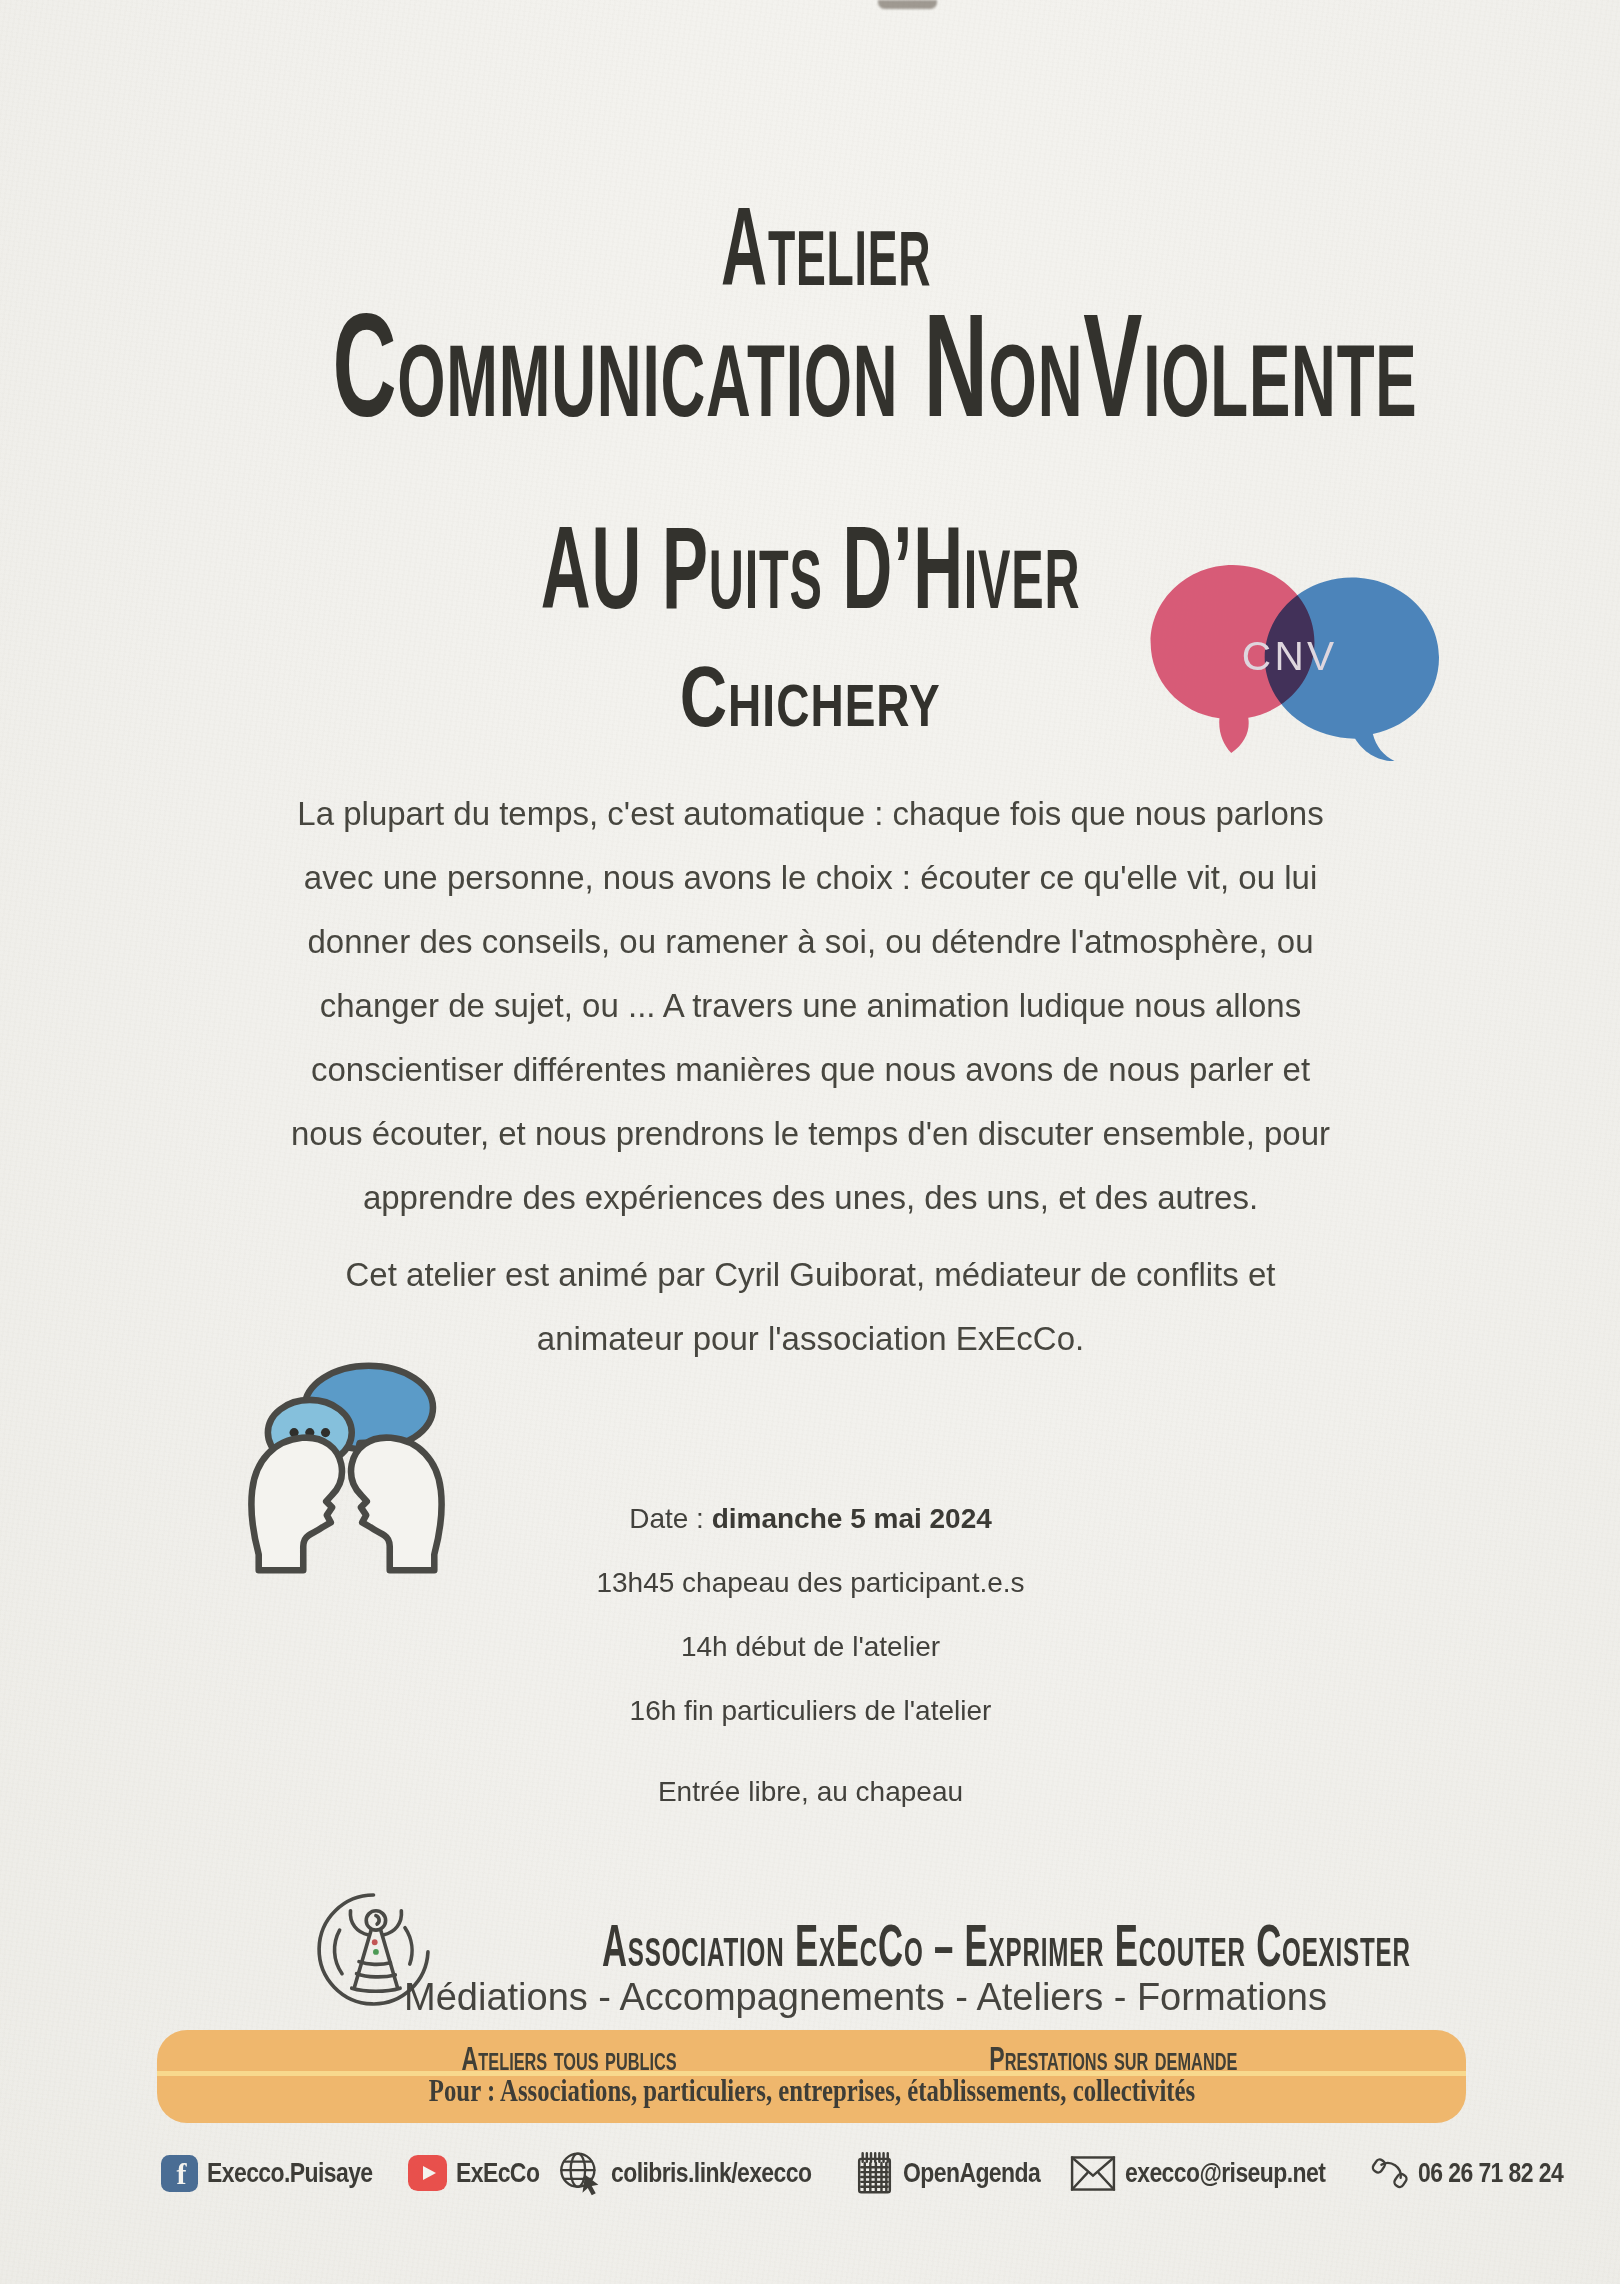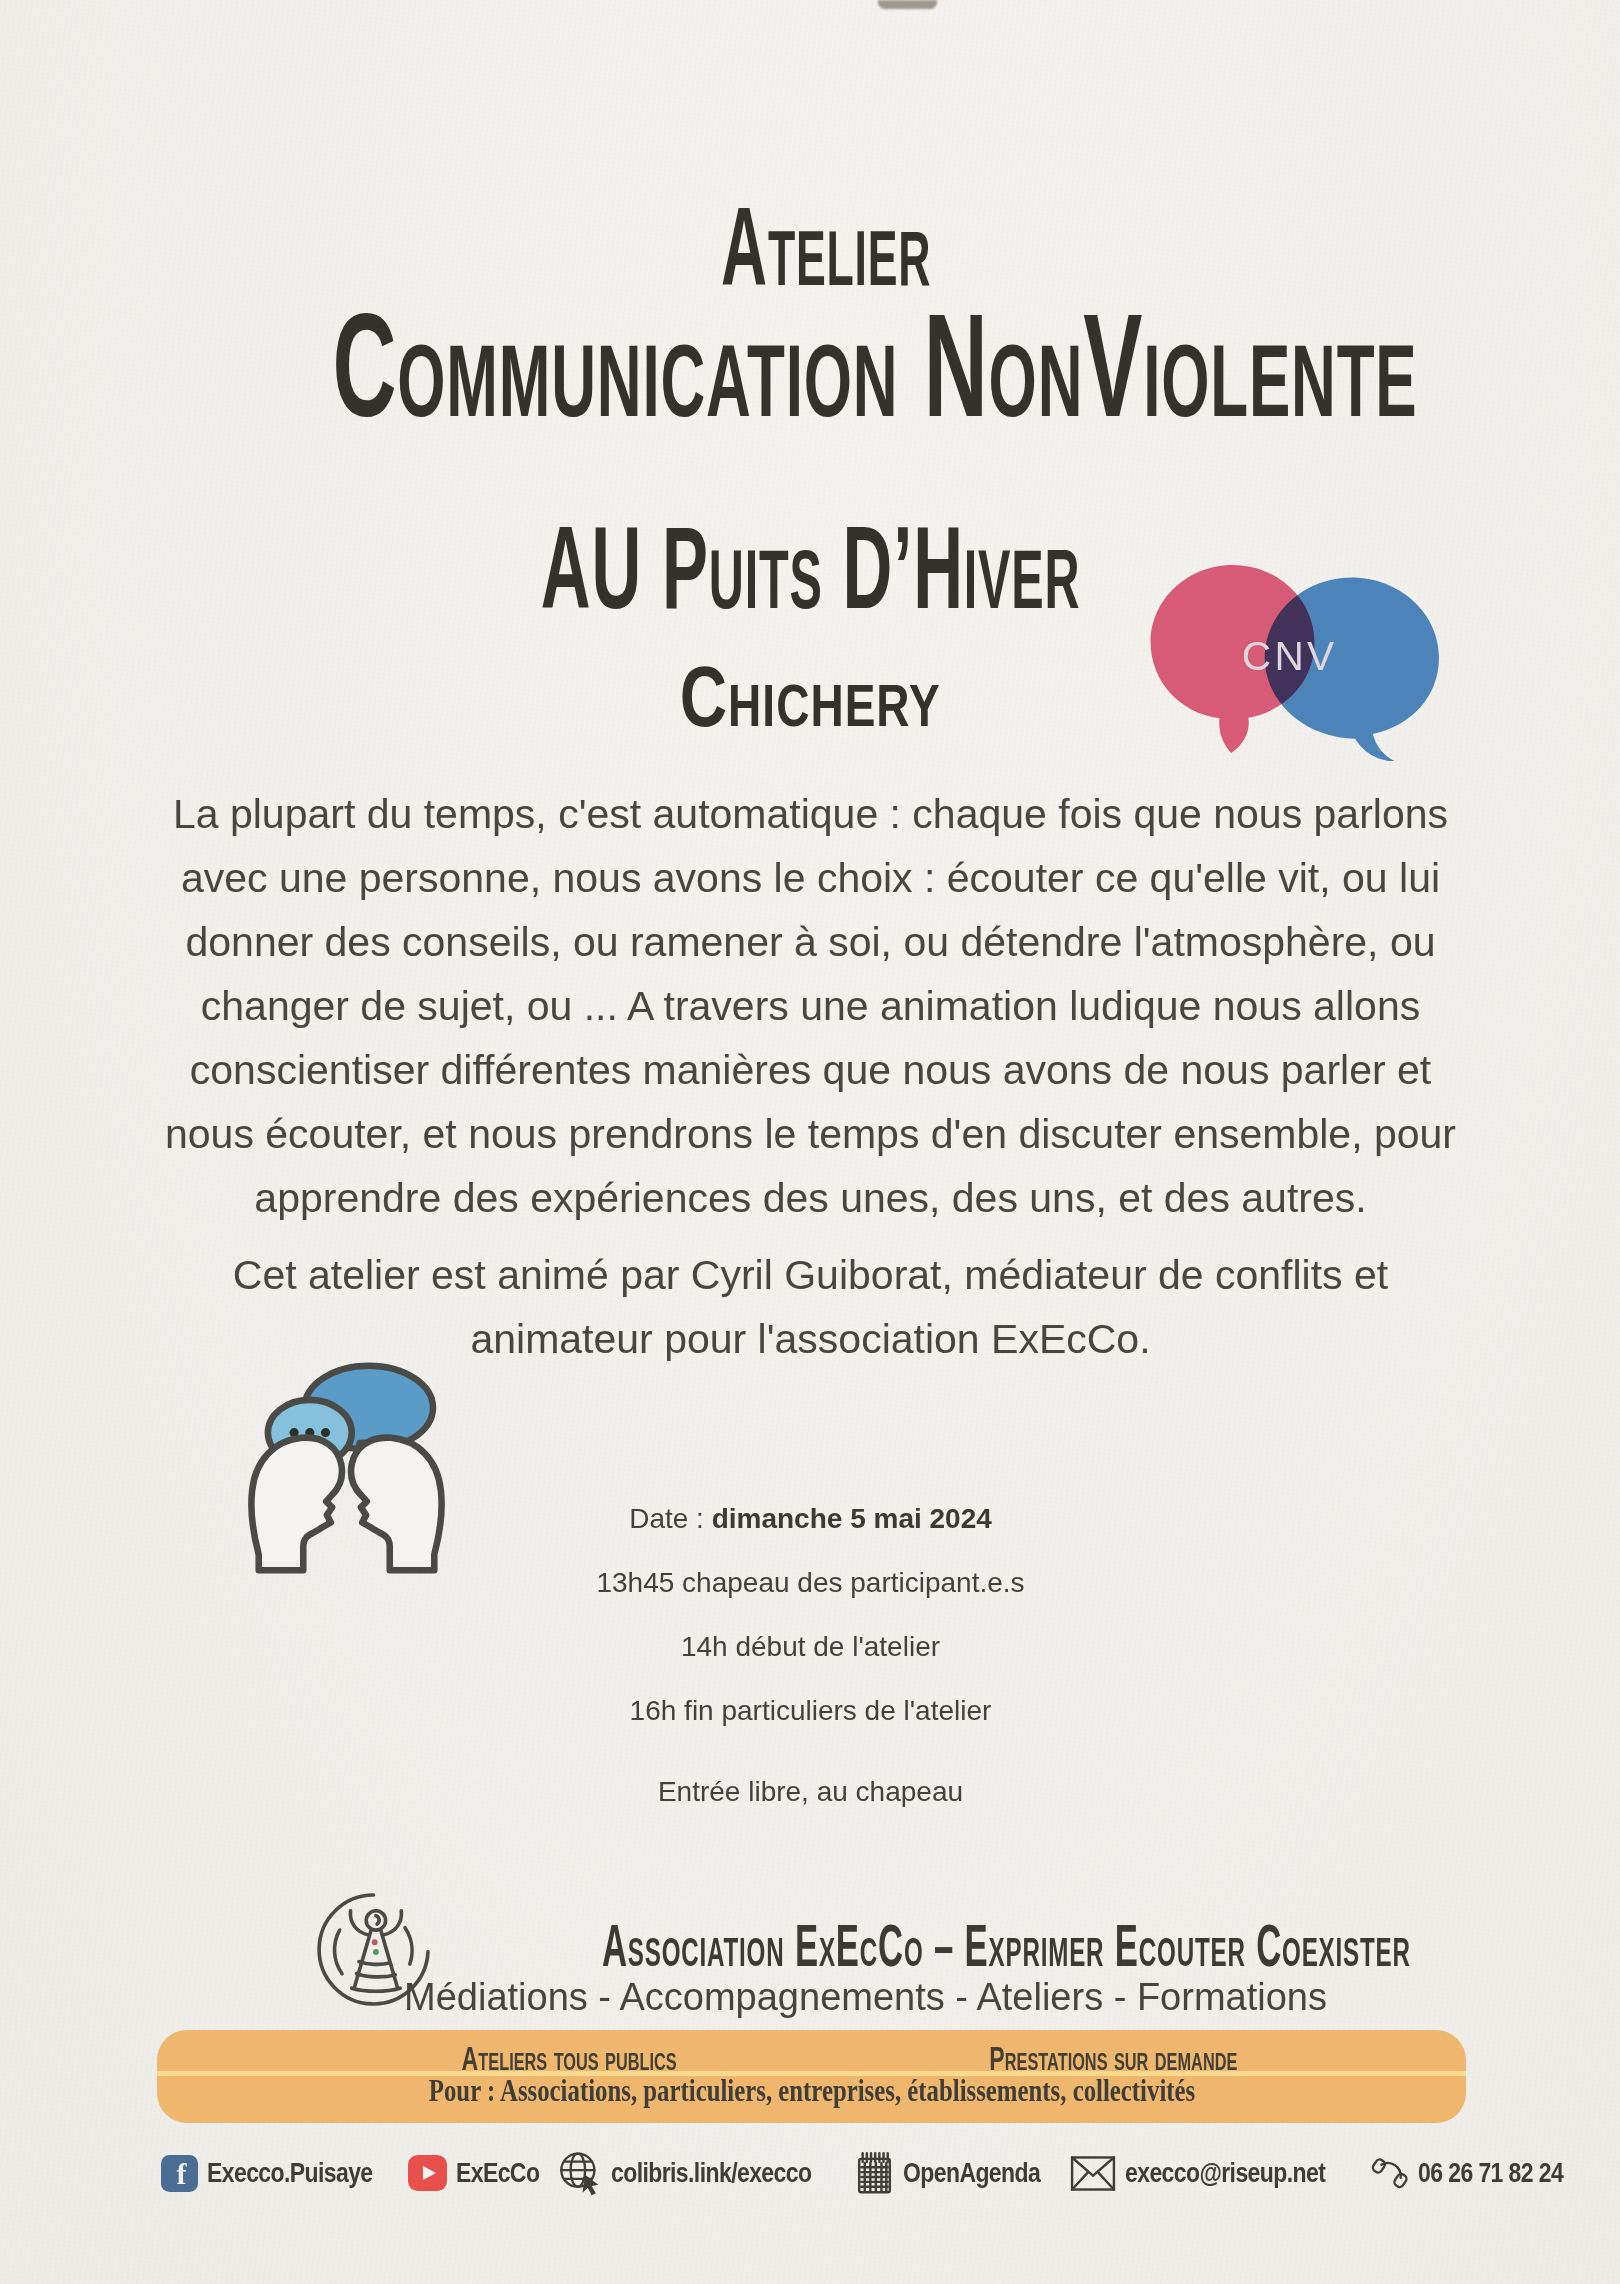--- a/index.html
+++ b/index.html
@@ -20,21 +20,21 @@
     display:inline-block;white-space:nowrap;transform-origin:50% 50%;
     font-variant-caps:small-caps;font-weight:700;color:#33322d;
     letter-spacing:1.3px;
   }
   .t-atelier{font-size:110px;transform:scale(.58,1.02);}
   .t-main{font-size:143px;transform:scale(.62,1.02);}
   .t-venue{font-size:115px;transform:scale(.60,1.02);}
   .t-city{font-size:84px;transform:scale(.78,1.02);}
   .bodytext{
     position:absolute;left:155px;width:1311px;text-align:center;
-    font-size:41px;line-height:64px;color:#47463f;white-space:pre-line;
+    font-size:33px;line-height:64px;color:#47463f;white-space:pre-line;
   }
   .datezone{position:absolute;left:155px;width:1311px;text-align:center;
     font-size:28px;line-height:64px;color:#42413c;}
   .datezone .bold{font-weight:700;color:#3b3a35;}
   .assoc-name-wrap{position:absolute;left:354px;width:1023px;text-align:center;}
   .assoc-name{
     display:inline-block;white-space:nowrap;transform:scale(.62,1.05);transform-origin:50% 50%;
     font-variant-caps:small-caps;font-weight:700;font-size:56px;color:#3b3a35;letter-spacing:1.3px;
   }
   .assoc-services{position:absolute;left:354px;width:1023px;text-align:center;

